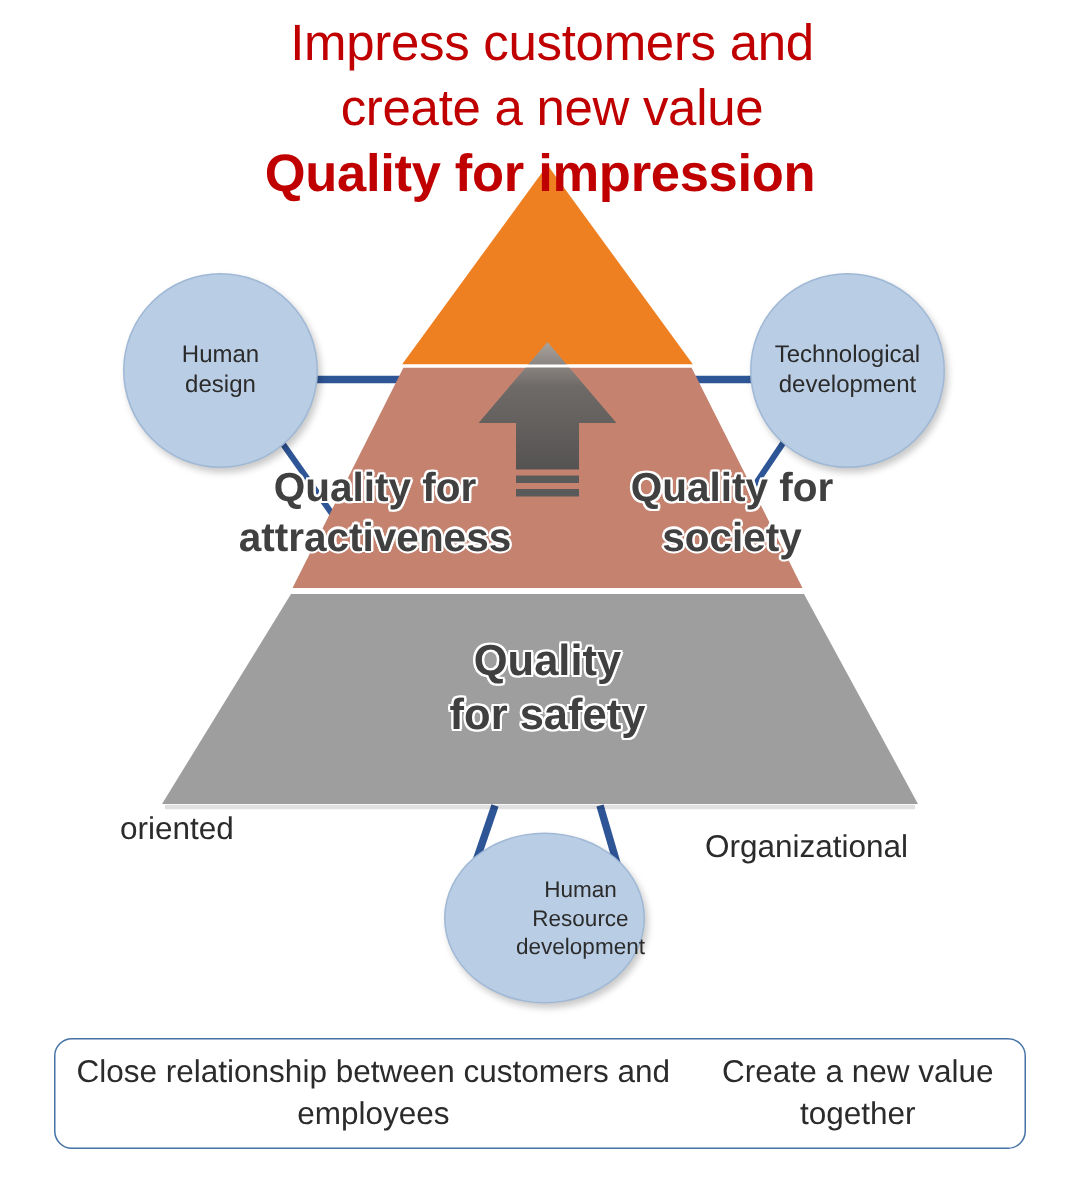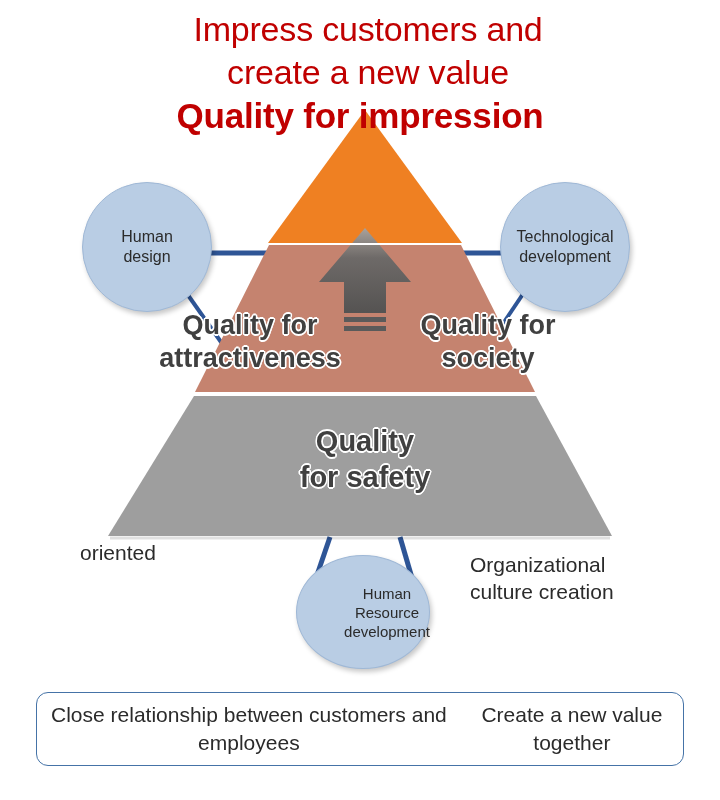--- a/index.html
+++ b/index.html
@@ -236,21 +236,20 @@
       <div>development</div>
     </div>
   </div>
 
   <div class="corner-caption" id="caption-customer-oriented">
     <div>oriented</div>
   </div>
 
   <div class="corner-caption" id="caption-org-culture">
     <div>Organizational</div>
-    <div>culture creation</div>
   </div>
 
   <div id="footer-box">
     <div class="footer-line">Close relationship between customers and employees</div>
     <div class="footer-line">Create a new value together</div>
   </div>
 
 </div>
 
 </body></html>

